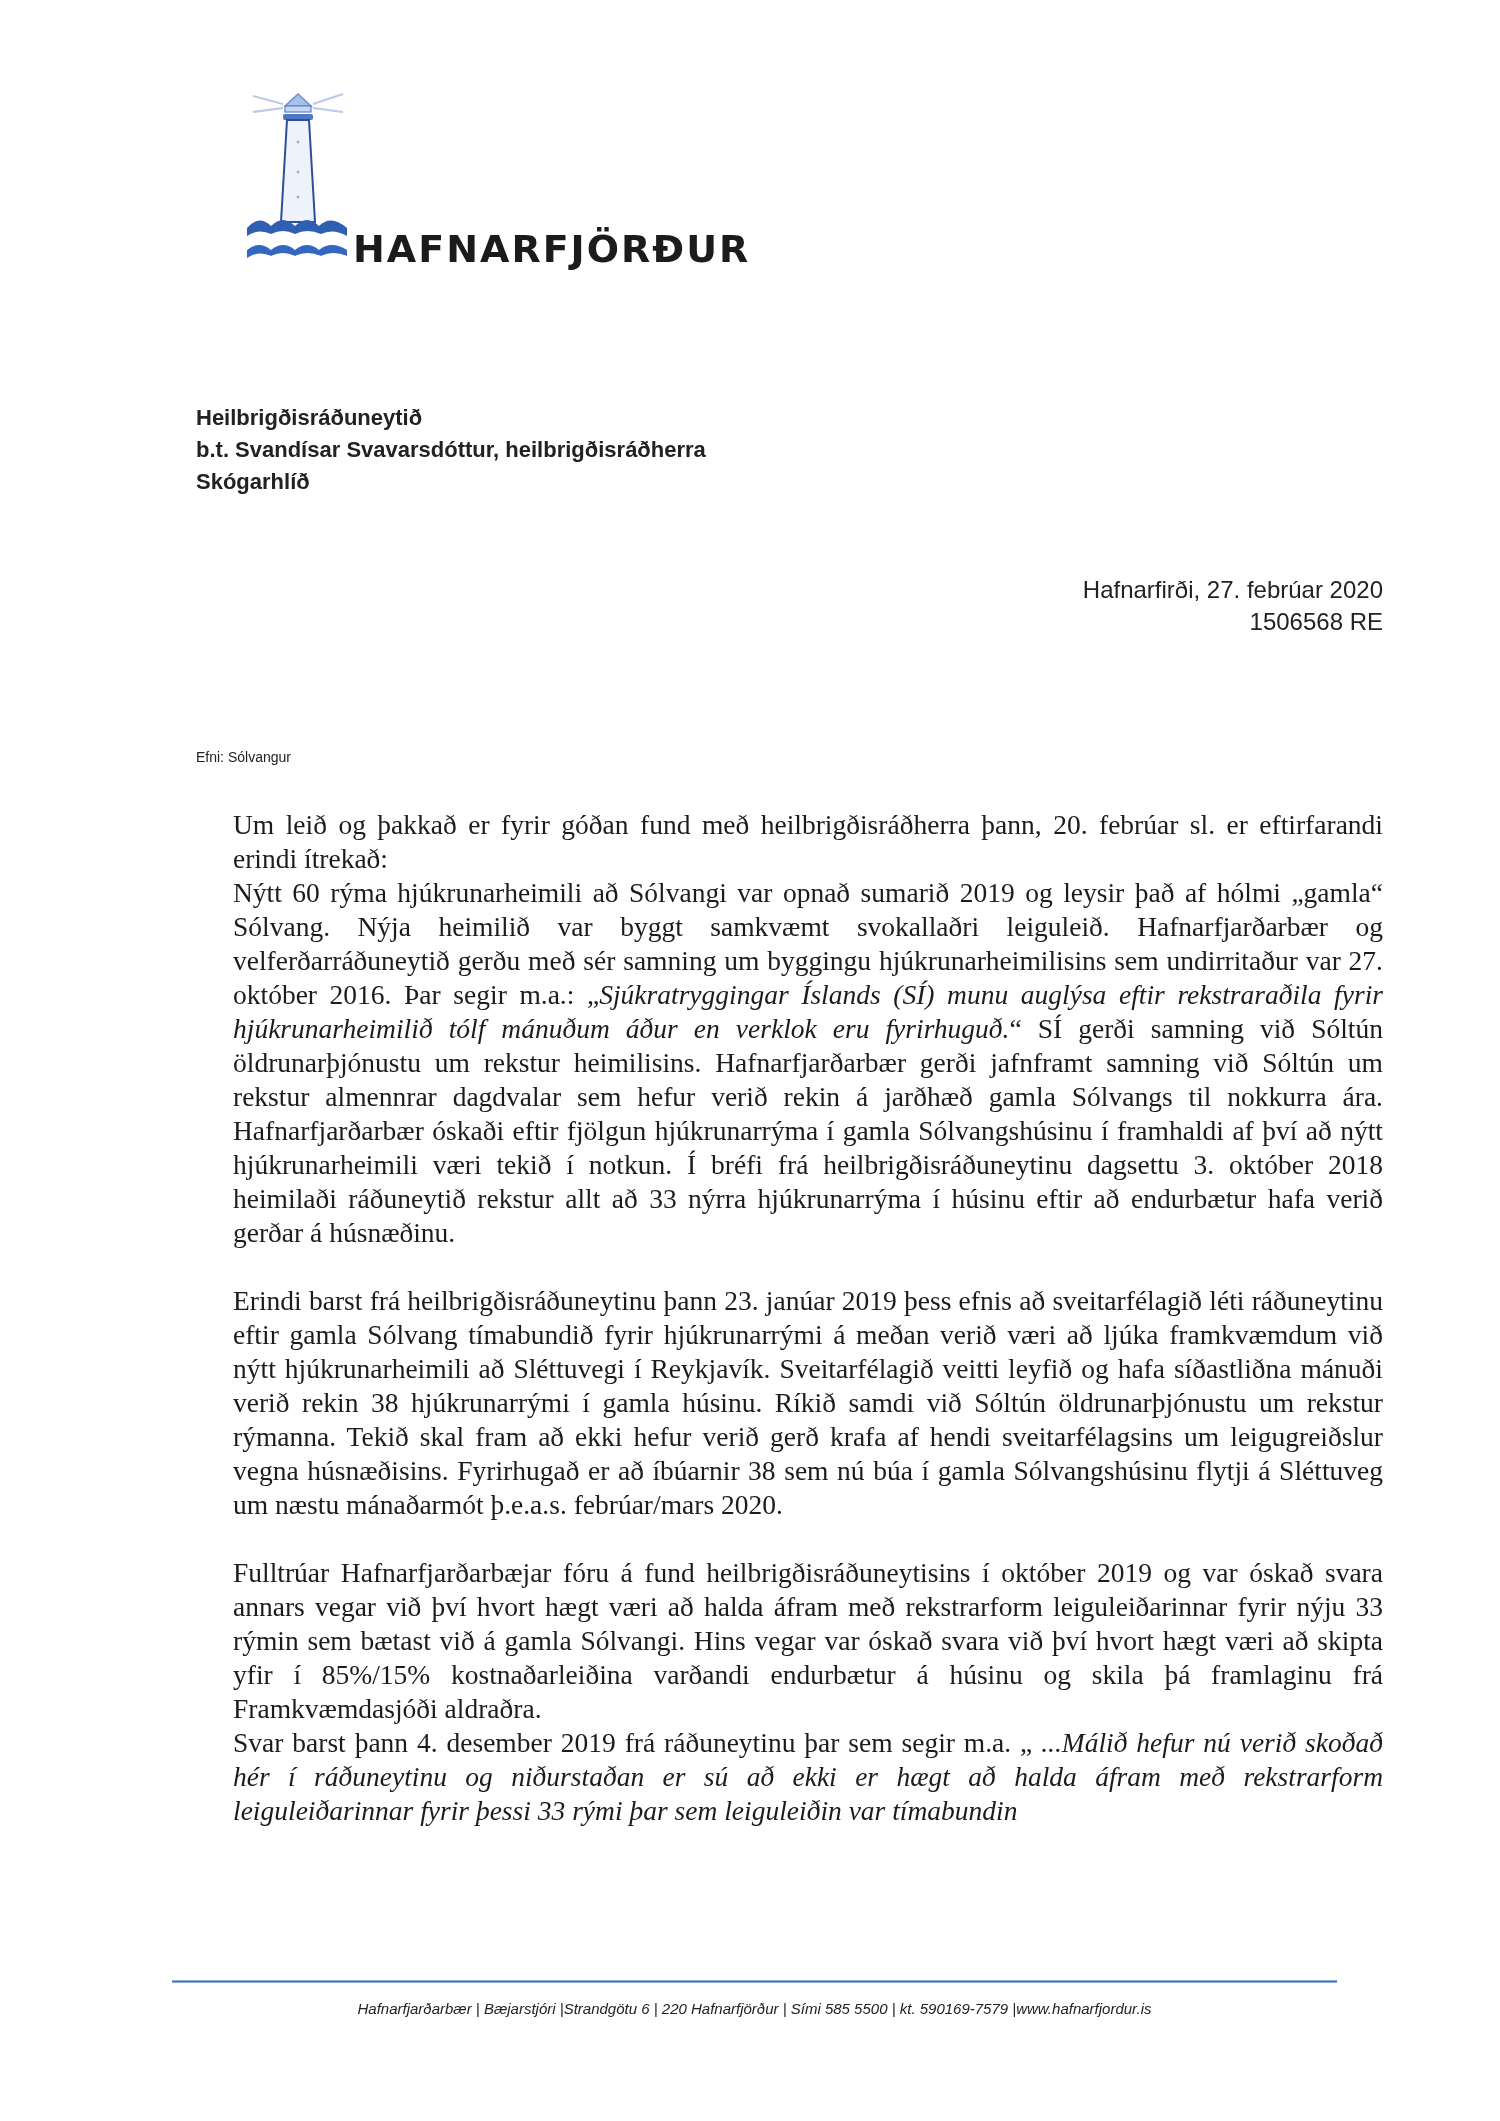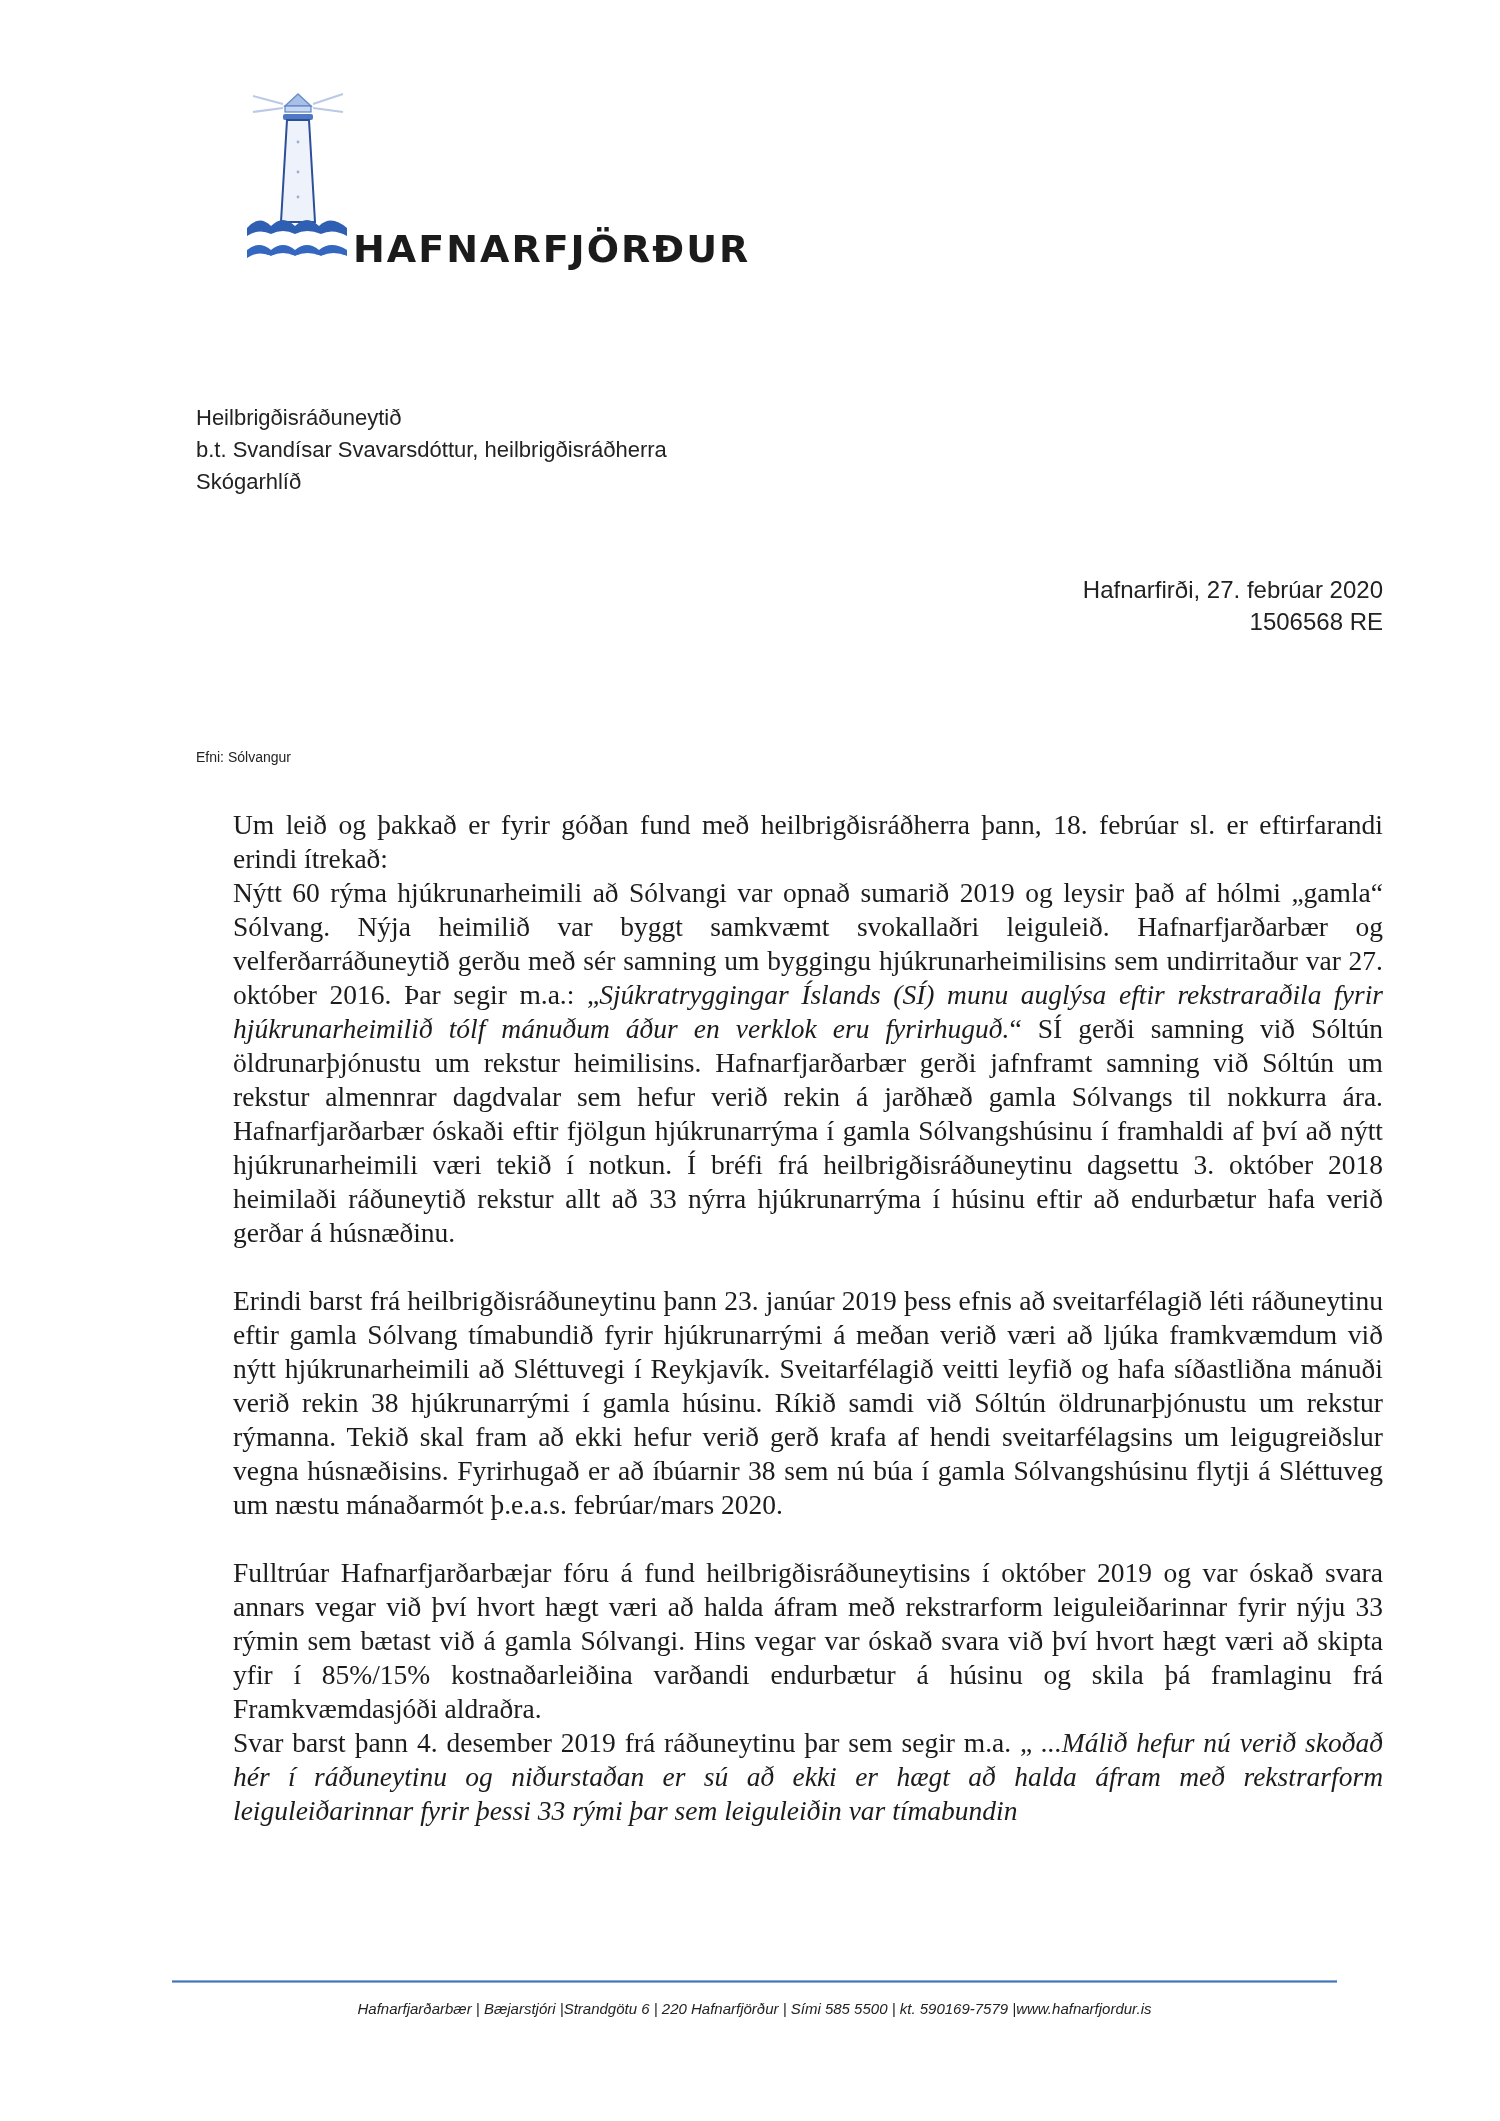--- a/index.html
+++ b/index.html
@@ -8,21 +8,21 @@
     .logo svg { position: absolute; left: 0; top: 0; }
     .logo-text {
       position: absolute; left: 110px; top: 130px;
       font-family: "DejaVu Sans", sans-serif; font-weight: bold; font-size: 38px;
       letter-spacing: 2px; color: #1b1b1b; line-height: 1; margin-top: 18px;
     }
     .address {
       position: absolute; left: 196px; top: 402px;
       font-family: "Liberation Sans", sans-serif; font-size: 22px; line-height: 32px; color: #222;
     }
-    .address div { white-space: nowrap; }
+    .address div { white-space: nowrap; font-weight: bold; }
     .dateblock {
       position: absolute; right: 117px; top: 574px; text-align: right;
       font-family: "Liberation Sans", sans-serif; font-size: 24px; line-height: 32px; color: #222;
     }
     .dateblock .ref { }
     .subject {
       position: absolute; left: 196px; top: 742px;
       font-family: "Liberation Sans", sans-serif; font-size: 14px; line-height: 30px; color: #222;
     }
     .body {
@@ -80,21 +80,21 @@
   <div>Hafnarfirði, 27. febrúar 2020</div>
   <div class="ref">1506568 RE</div>
 </div>
 
 <div class="subject">
   <span>Efni:</span>
   <span>Sólvangur</span>
 </div>
 
 <div class="body">
-  <p>Um leið og þakkað er fyrir góðan fund með heilbrigðisráðherra þann, 18. febrúar sl. er eftirfarandi erindi ítrekað:</p>
+  <p>Um leið og þakkað er fyrir góðan fund með heilbrigðisráðherra þann, 20. febrúar sl. er eftirfarandi erindi ítrekað:</p>
   <p><span>Nýtt 60 rýma hjúkrunarheimili að Sólvangi var opnað sumarið 2019 og leysir það af hólmi „gamla“ Sólvang. Nýja heimilið var byggt samkvæmt svokallaðri leiguleið. Hafnarfjarðarbær og velferðarráðuneytið gerðu með sér samning um byggingu hjúkrunarheimilisins sem undirritaður var 27. október 2016. Þar segir m.a.: „</span><em>Sjúkratryggingar Íslands (SÍ) munu auglýsa eftir rekstraraðila fyrir hjúkrunarheimilið tólf mánuðum áður en verklok eru fyrirhuguð.</em><span>“ SÍ gerði samning við Sóltún öldrunarþjónustu um rekstur heimilisins. Hafnarfjarðarbær gerði jafnframt samning við Sóltún um rekstur almennrar dagdvalar sem hefur verið rekin á jarðhæð gamla Sólvangs til nokkurra ára. Hafnarfjarðarbær óskaði eftir fjölgun hjúkrunarrýma í gamla Sólvangshúsinu í framhaldi af því að nýtt hjúkrunarheimili væri tekið í notkun. Í bréfi frá heilbrigðisráðuneytinu dagsettu 3. október 2018 heimilaði ráðuneytið rekstur allt að 33 nýrra hjúkrunarrýma í húsinu eftir að endurbætur hafa verið gerðar á húsnæðinu.</span></p>
   <p class="gap">Erindi barst frá heilbrigðisráðuneytinu þann 23. janúar 2019 þess efnis að sveitarfélagið léti ráðuneytinu eftir gamla Sólvang tímabundið fyrir hjúkrunarrými á meðan verið væri að ljúka framkvæmdum við nýtt hjúkrunarheimili að Sléttuvegi í Reykjavík. Sveitarfélagið veitti leyfið og hafa síðastliðna mánuði verið rekin 38 hjúkrunarrými í gamla húsinu. Ríkið samdi við Sóltún öldrunarþjónustu um rekstur rýmanna. Tekið skal fram að ekki hefur verið gerð krafa af hendi sveitarfélagsins um leigugreiðslur vegna húsnæðisins. Fyrirhugað er að íbúarnir 38 sem nú búa í gamla Sólvangshúsinu flytji á Sléttuveg um næstu mánaðarmót þ.e.a.s. febrúar/mars 2020.</p>
   <p class="gap">Fulltrúar Hafnarfjarðarbæjar fóru á fund heilbrigðisráðuneytisins í október 2019 og var óskað svara annars vegar við því hvort hægt væri að halda áfram með rekstrarform leiguleiðarinnar fyrir nýju 33 rýmin sem bætast við á gamla Sólvangi. Hins vegar var óskað svara við því hvort hægt væri að skipta yfir í 85%/15% kostnaðarleiðina varðandi endurbætur á húsinu og skila þá framlaginu frá Framkvæmdasjóði aldraðra.</p>
   <p><span>Svar barst þann 4. desember 2019 frá ráðuneytinu þar sem segir m.a. „ </span><em>...Málið hefur nú verið skoðað hér í ráðuneytinu og niðurstaðan er sú að ekki er hægt að halda áfram með rekstrarform leiguleiðarinnar fyrir þessi 33 rými þar sem leiguleiðin var tímabundin</em></p>
 </div>
 
 <div class="footer-line"></div>
 <div class="footer">Hafnarfjarðarbær | Bæjarstjóri |Strandgötu 6 | 220 Hafnarfjörður  |  Sími 585 5500 | kt. 590169-7579 |www.hafnarfjordur.is</div>
 
 </body></html>

